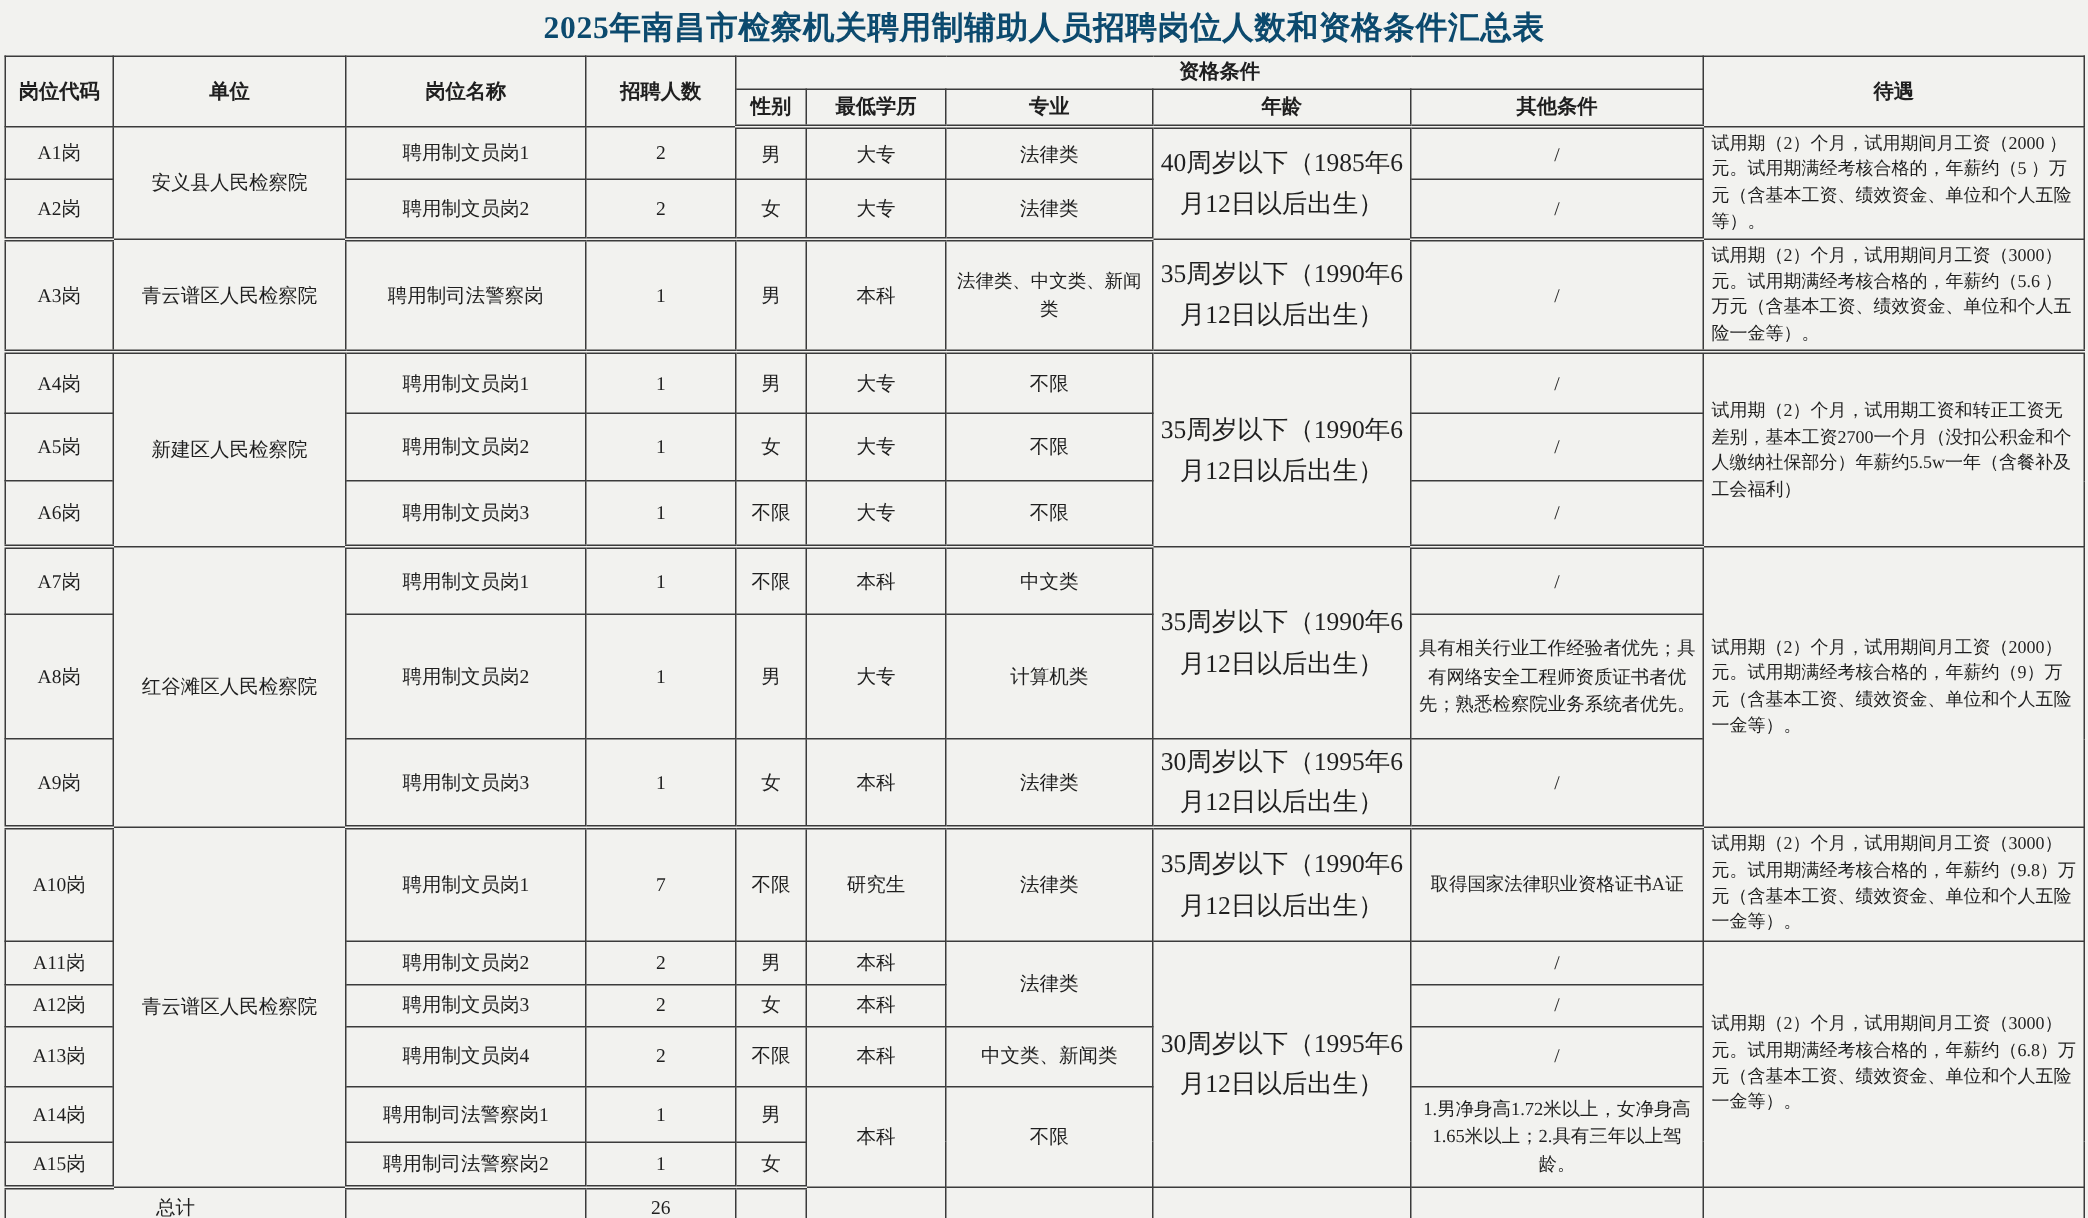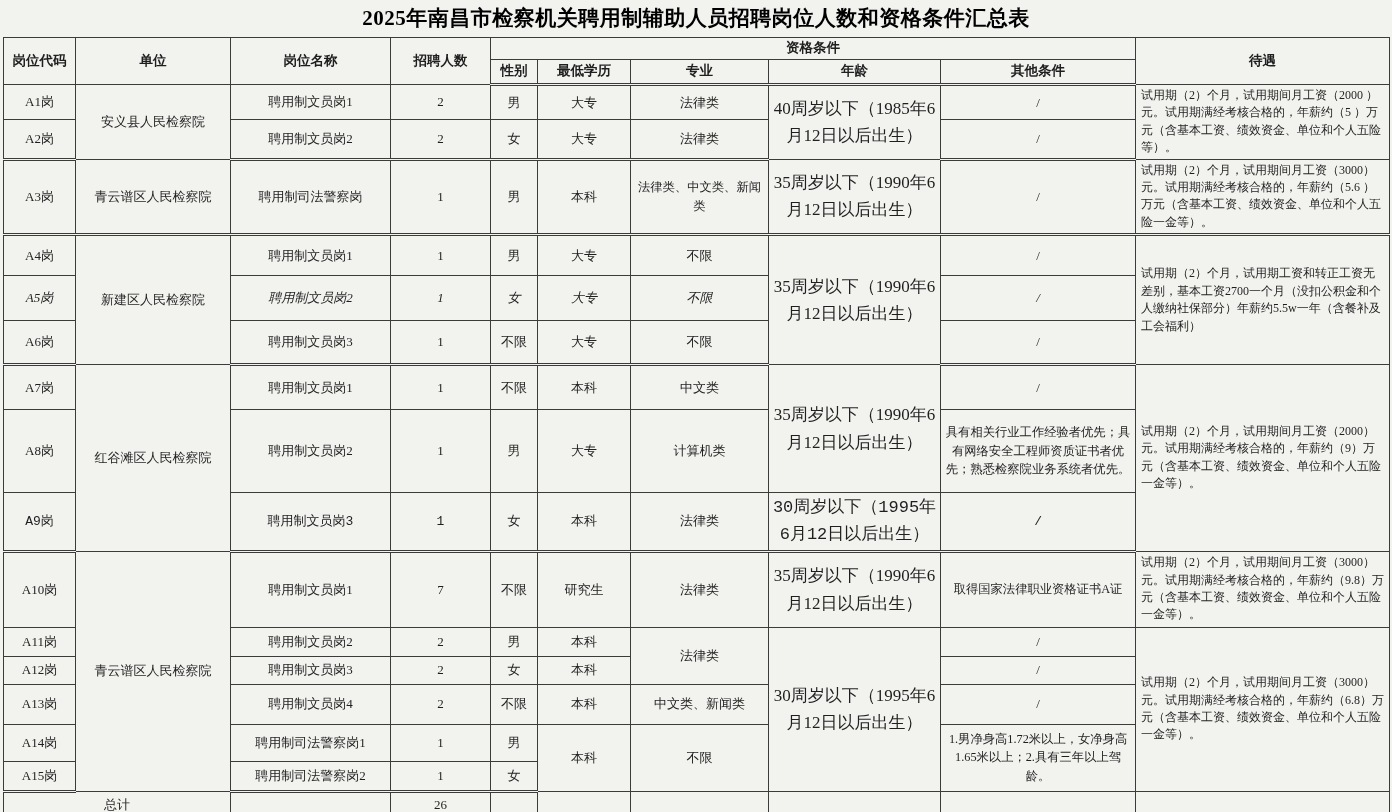--- a/index.html
+++ b/index.html
@@ -9,21 +9,21 @@
     background: #f2f2ef;
     font-family: "Liberation Serif", "DejaVu Serif", serif;
     color: #1f1f1f;
   }
   .page { width: 1392px; height: 812px; position: relative; }
   .title {
     height: 37px;
     display: flex; align-items: flex-start; justify-content: center;
     padding-top: 4px;
     font-size: 21px; font-weight: 700; letter-spacing: 0.5px;
-    color: #000000;
+    color: #0c4a6e;
   }
   table {
     border-collapse: collapse;
     table-layout: fixed;
     margin-left: 3px;
     width: 1386px;
   }
   td, th {
     border: 1.5px solid #3b3b3b;
     vertical-align: middle;
@@ -42,22 +42,22 @@
     padding: 2px 5px;
   }
   .small { font-size: 12.3px; line-height: 1.5; }
   .age { font-size: 17px; line-height: 1.6; }
   
   tr.gb > td { border-bottom: 3px double #3b3b3b; }
   tr.gb2 > th { border-bottom: 3px double #3b3b3b; }
   
   tr.h1 { height: 22px; }  tr.h2 { height: 25px; }
   tr.r1 { height: 34px; }  tr.r2 { height: 38px; }  tr.r3 { height: 75px; }
-  tr.r4 { height: 41px; }  tr.r5 { height: 45px; font-style: italic; }  tr.r6 { height: 44px; }
-  tr.r7 { height: 45px; }  tr.r8 { height: 83px; }  tr.r9 { height: 55px; font-family: Liberation Mono, monospace; }
+  tr.r4 { height: 41px; }  tr.r5 { height: 45px; }  tr.r6 { height: 44px; }
+  tr.r7 { height: 45px; }  tr.r8 { height: 83px; }  tr.r9 { height: 55px; }
   tr.r10 { height: 76px; } tr.r11 { height: 29px; } tr.r12 { height: 28px; }
   tr.r13 { height: 40px; } tr.r14 { height: 37px; font-family: Liberation Serif, serif; } tr.r15 { height: 30px; }
   tr.rt { height: 27px; }
 </style>
 </head>
 <body>
 
 <div class="page">
   <div class="title">2025年南昌市检察机关聘用制辅助人员招聘岗位人数和资格条件汇总表</div>
 

